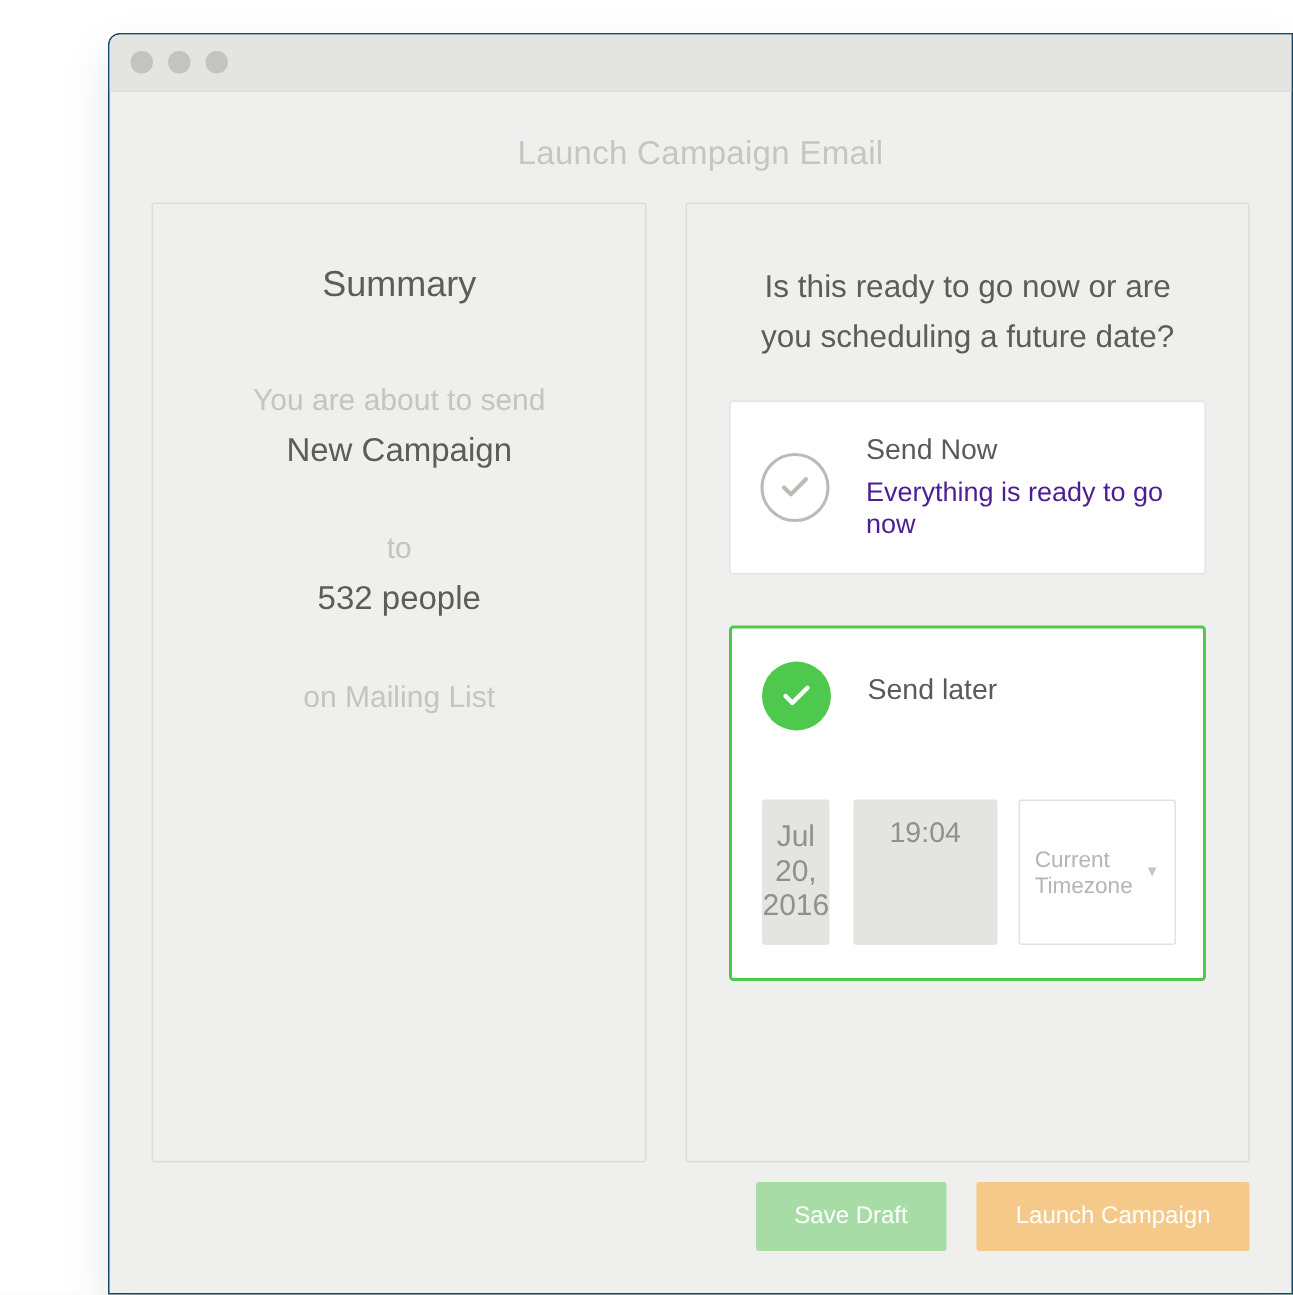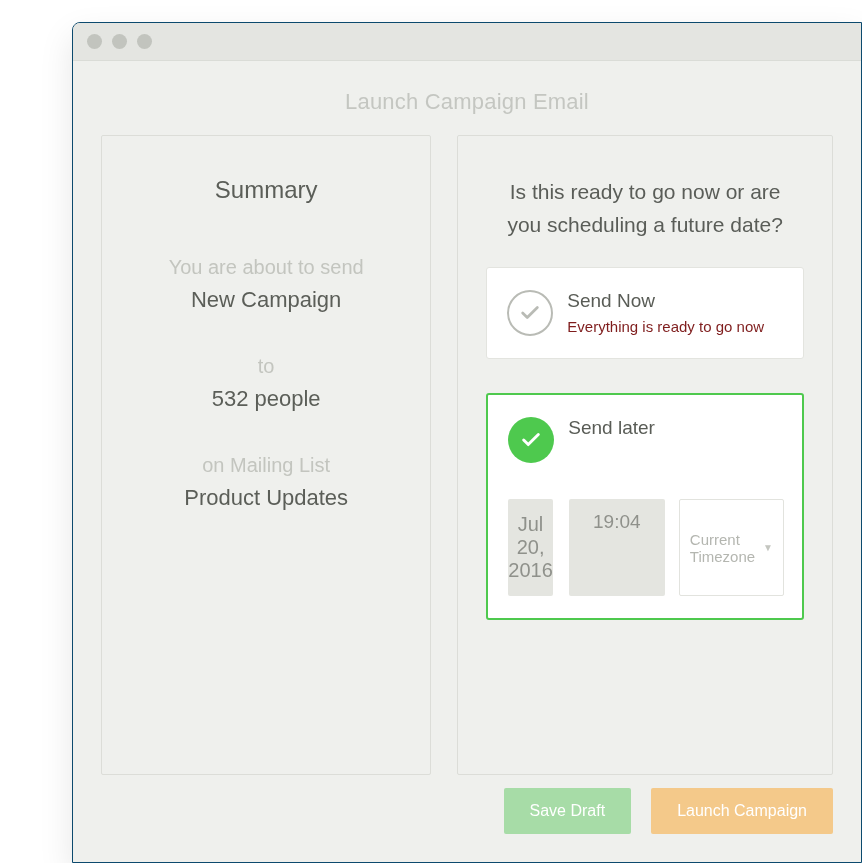--- a/index.html
+++ b/index.html
@@ -81,21 +81,22 @@
     color: #5a5d58;
     font-size: 21px;
     line-height: 1.55;
     padding: 0 6px 26px;
   }
 
   .option {
     border-radius: 3px;
     padding: 22px 18px 22px 20px;
     display: flex;
-    gap: 14px;
+    align-items: center;
+    gap: 24px;
     cursor: pointer;
   }
   .option + .option { margin-top: 34px; }
 
   .option.unselected {
     background: #ffffff;
     border: 1px solid #e3e4df;
   }
   .option.selected {
     background: #ffffff;
@@ -118,22 +119,22 @@
   }
   .check-circle svg { width: 22px; height: 22px; }
 
   .option-text { flex: 1; min-width: 0; }
   .option-heading {
     font-size: 19px;
     color: #595c56;
     margin-bottom: 6px;
   }
   .option-sub {
-    font-size: 15px;
-    color: #7f1d1d;
+    font-size: 18px;
+    color: #4c1d95;
   }
 
   .schedule-inputs {
     width: 100%;
     padding-top: 22px;
     display: flex;
     flex-direction: row;
     gap: 16px;
   }
 
@@ -217,21 +218,20 @@
       <div class="line strong">New Campaign</div>
 
       <div class="block-gap"></div>
 
       <div class="line muted">to</div>
       <div class="line strong">532 people</div>
 
       <div class="block-gap"></div>
 
       <div class="line muted">on Mailing List</div>
-      <div class="line strong">Product Updates</div>
     </div>
 
     <div class="card">
       <div class="right-title">Is this ready to go now or are you scheduling a future date?</div>
 
       <div class="option unselected">
         <div class="check-circle outline">
           <svg viewBox="0 0 24 24" fill="none" stroke="currentColor" stroke-width="3" stroke-linecap="round" stroke-linejoin="round">
               <polyline points="4 12 9 17 20 6"></polyline>
             </svg>

